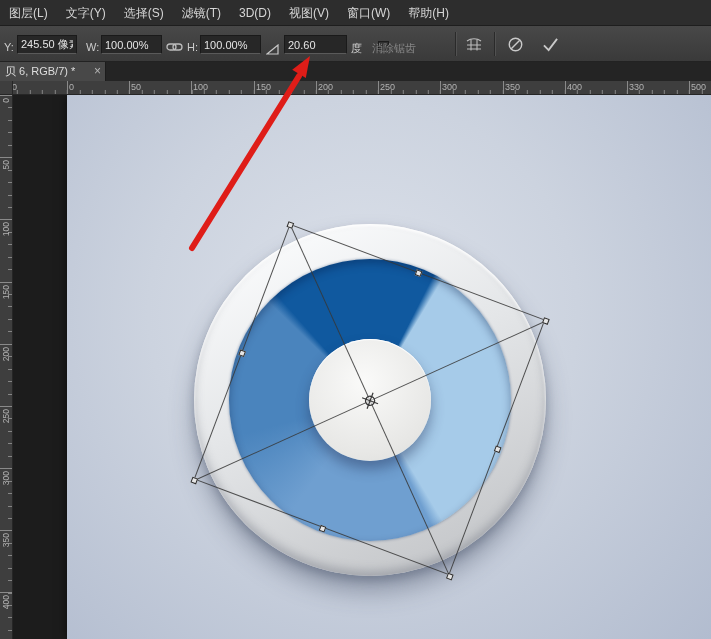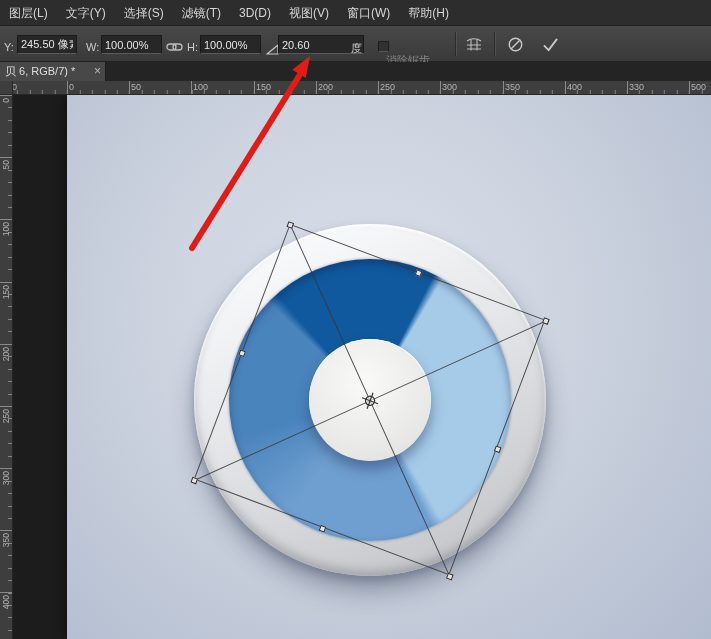--- a/index.html
+++ b/index.html
@@ -104,25 +104,25 @@
       <rect x="7" y="3" width="9" height="6" rx="3" fill="none" stroke="#bdbdbd" stroke-width="1.3"></rect>
     </svg>
   </span>
   <span class="opt-label" style="left:187px;">H:</span>
   <input class="opt-input" style="left: 200px; width: 61px;" value="100.00%">
   <span class="icon-holder" style="left:266px;top:15px;">
     <svg width="13" height="11" viewBox="0 0 13 11">
       <path d="M1 10 L12 10 L12 1 Z" fill="none" stroke="#c8c8c8" stroke-width="1.2"></path>
     </svg>
   </span>
-  <input class="opt-input" style="left: 278px; width: 86px;" value="20.60">
+  <input class="opt-input" style="left: 284px; width: 63px;" value="20.60">
   <span class="opt-label" style="left:351px;">度</span>
 
   <span class="checkbox"></span>
-  <span class="opt-label dim" style="left:386px;margin-top:12px;">消除锯齿</span>
+  <span class="opt-label dim" style="left:372px;">消除锯齿</span>
 
   <span class="opt-sep" style="left:455px;"></span>
 
   <span class="opt-btn" style="left:461px;">
     <svg width="18" height="15" viewBox="0 0 18 15">
       <path d="M2 4 C6 1,12 1,16 4 M2 8 H16 M2 12 H16 M6 2.2 V13.5 M12 2.2 V13.5" fill="none" stroke="#bdbdbd" stroke-width="1.1"></path>
     </svg>
   </span>
 
   <span class="opt-sep" style="left:494px;"></span>

